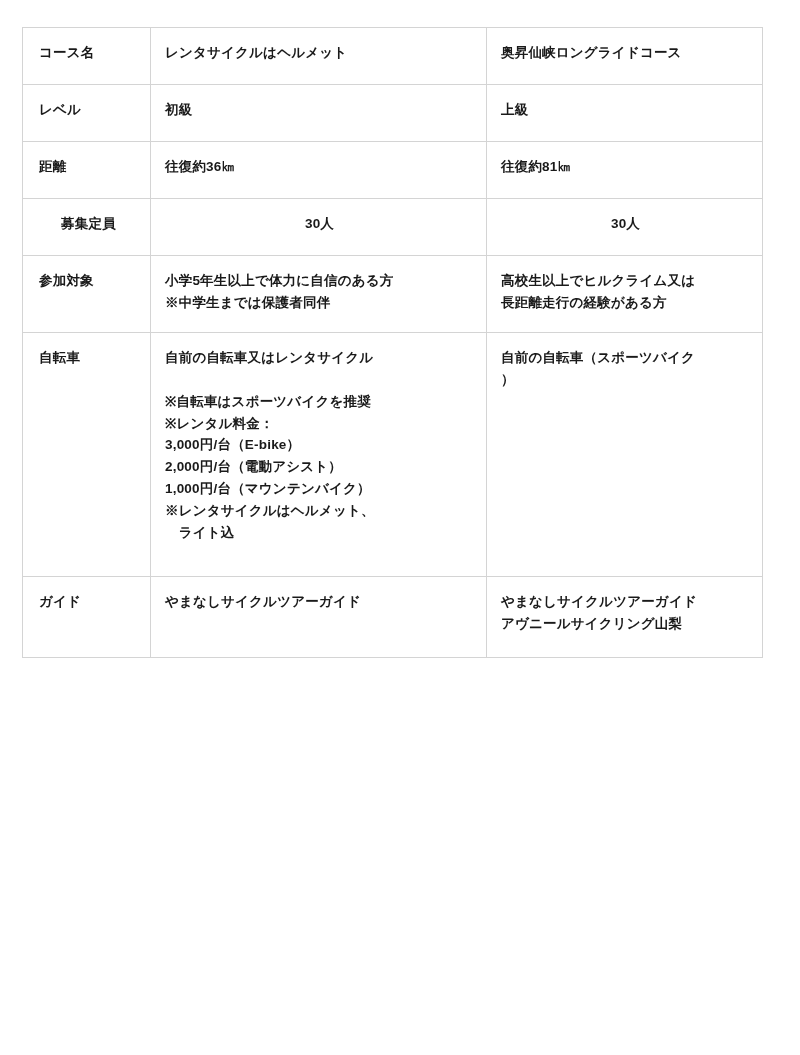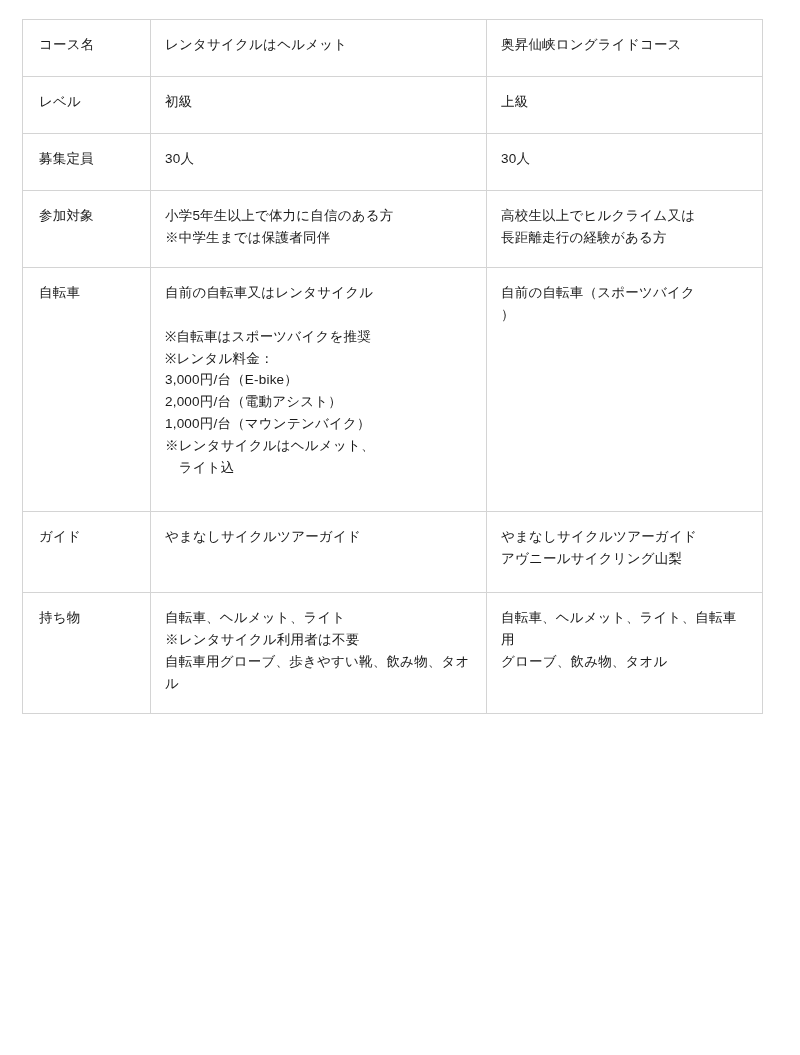--- a/index.html
+++ b/index.html
@@ -12,21 +12,22 @@
     height: 1055px;
     font-family: "Liberation Sans", sans-serif;
     color: #1a1a1a;
     overflow: hidden;
   }
   .page {
     position: relative;
     width: 800px;
     height: 1055px;
     box-sizing: border-box;
-    padding: 19px 38px 0 22px;
+    padding: 27px 38px 0 22px;
+    font-weight: bold;
   }
   table.course-table {
     width: 740px;
     border-collapse: collapse;
     table-layout: fixed;
     font-size: 13.5px;
     line-height: 1.62;
   }
   table.course-table col.c1 { width: 128px; }
   table.course-table col.c2 { width: 336px; }
@@ -40,21 +41,21 @@
     word-break: break-all;
     letter-spacing: 0.2px;
   }
   table.course-table td.label {
     padding-left: 16px;
   }
   
   tr[data-row="0"] td { height: 28px; }
   tr[data-row="1"] td { height: 28px; }
   tr[data-row="2"] td { height: 28px; }
-  tr[data-row="3"] td { height: 28px; }
+  tr[data-row="3"] td { height: 28px; text-align: center; }
   tr[data-row="4"] td { height: 48px; }
   tr[data-row="5"] td { height: 215px; }
   tr[data-row="6"] td { height: 70px; }
   tr[data-row="7"] td { height: 52px; margin-left: 42px; }
   tr[data-row="8"] td { height: 92px; }
   tr[data-row="9"] td { height: 50px; }
   tr[data-row="10"] td { height: 62px; }
 </style>
 </head>
 <body>
@@ -69,20 +70,25 @@
     <tbody>
       <tr data-row="0">
         <td class="label">コース名</td>
         <td>レンタサイクルはヘルメット</td>
         <td>奥昇仙峡ロングライドコース</td>
       </tr>
       <tr data-row="1">
         <td class="label">レベル</td>
         <td>初級</td>
         <td>上級</td>
+      </tr>
+      <tr data-row="2">
+        <td class="label">距離</td>
+        <td>往復約36㎞</td>
+        <td>往復約81㎞</td>
       </tr>
       <tr data-row="3">
         <td class="label">募集定員</td>
         <td>30人</td>
         <td>30人</td>
       </tr>
       <tr data-row="4">
         <td class="label">参加対象</td>
         <td>小学5年生以上で体力に自信のある方
 ※中学生までは保護者同伴</td>
@@ -102,23 +108,15 @@
 　ライト込</td>
         <td>自前の自転車（スポーツバイク
 ）</td>
       </tr>
       <tr data-row="7">
         <td class="label">ガイド</td>
         <td>やまなしサイクルツアーガイド</td>
         <td>やまなしサイクルツアーガイド
 アヴニールサイクリング山梨</td>
       </tr>
-      <tr data-row="8">
-        <td class="label">持ち物</td>
-        <td>自転車、ヘルメット、ライト
-※レンタサイクル利用者は不要
-自転車用グローブ、歩きやすい靴、飲み物、タオル</td>
-        <td>自転車、ヘルメット、ライト、自転車用
-グローブ、飲み物、タオル</td>
-      </tr>
     </tbody>
   </table>
 </div>
 
 </body></html>

